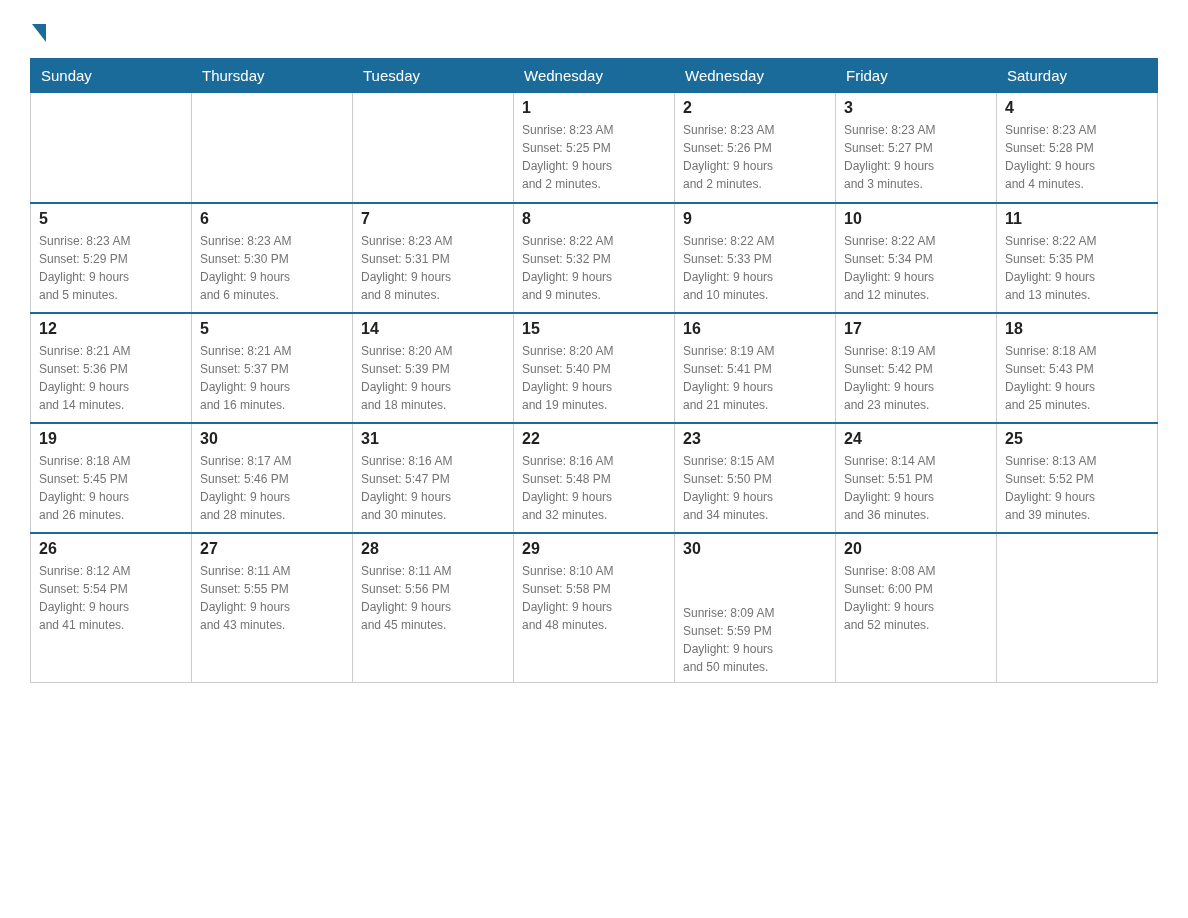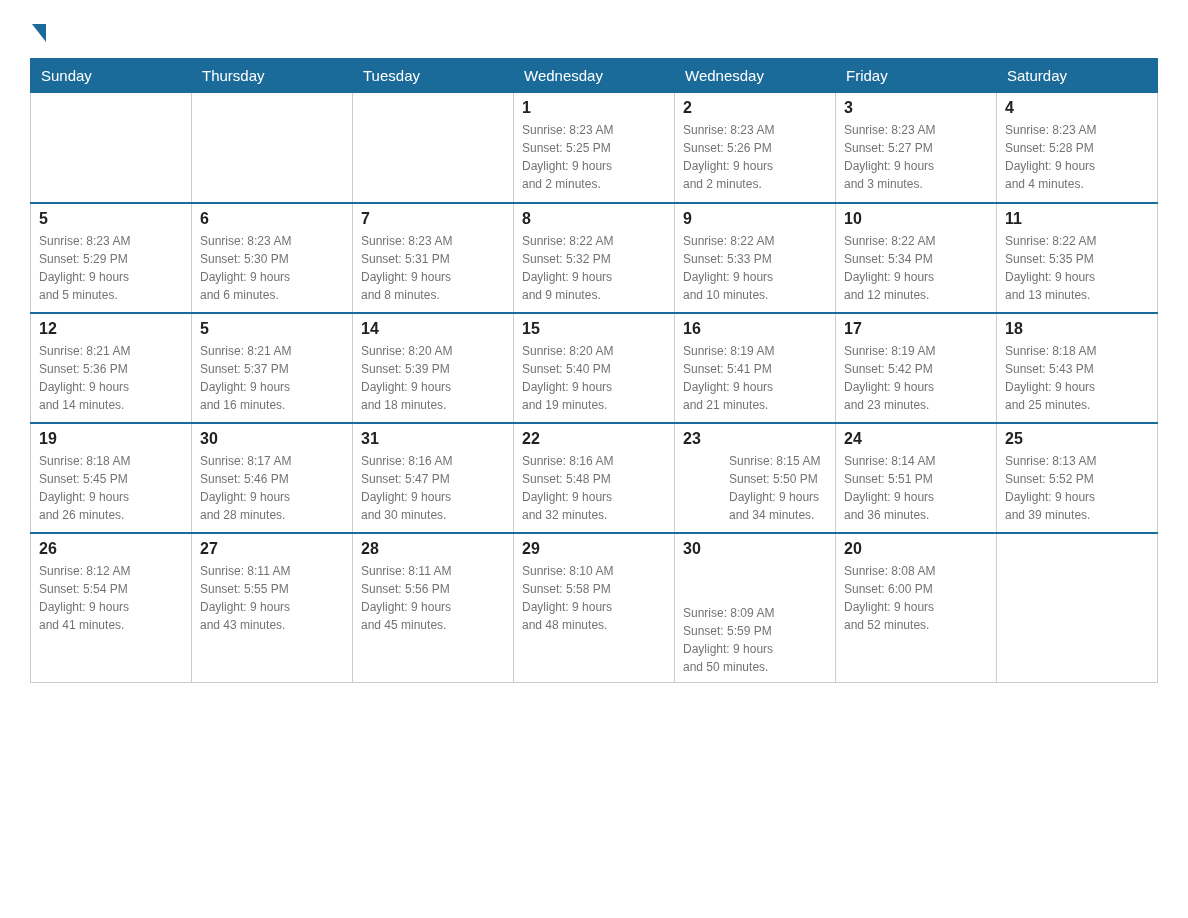--- a/index.html
+++ b/index.html
@@ -288,21 +288,21 @@
         </td>
         <td>
           <span class="day-number">22</span>
           <div class="day-info" style="white-space: pre-line;">Sunrise: 8:16 AM
 Sunset: 5:48 PM
 Daylight: 9 hours
 and 32 minutes.</div>
         </td>
         <td>
           <span class="day-number">23</span>
-          <div class="day-info" style="white-space: pre-line; margin-left: 46px;">Sunrise: 8:15 AM
+          <div class="day-info" style="white-space: pre-line;">Sunrise: 8:15 AM
 Sunset: 5:50 PM
 Daylight: 9 hours
 and 34 minutes.</div>
         </td>
         <td>
           <span class="day-number">24</span>
           <div class="day-info" style="white-space: pre-line;">Sunrise: 8:14 AM
 Sunset: 5:51 PM
 Daylight: 9 hours
 and 36 minutes.</div>

